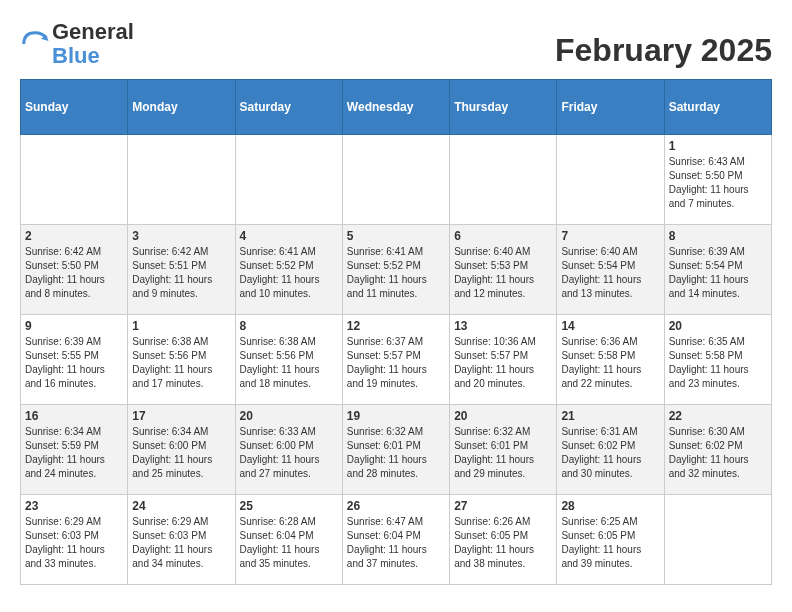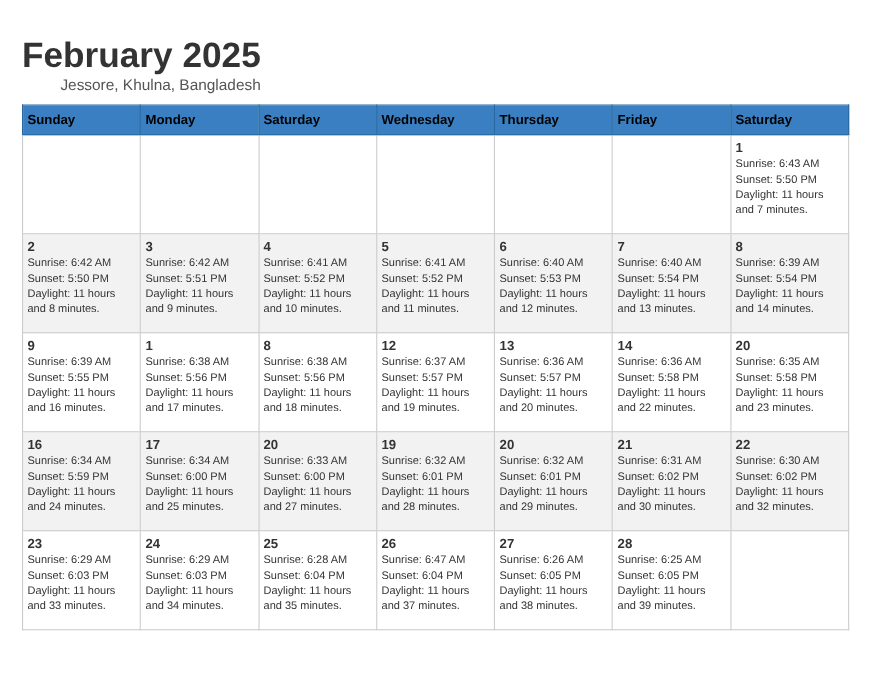--- a/index.html
+++ b/index.html
@@ -47,24 +47,24 @@
       font-size: 14px;
       color: #555;
     }
     table {
       width: 100%;
       border-collapse: collapse;
       table-layout: fixed;
     }
     thead tr th {
       background-color: #3a7fc1;
-      color: #000000;
+      color: #ffffff;
       font-size: 12px;
       font-weight: bold;
-      padding: 6px 4px;
+      padding: 20px 4px;
       text-align: left;
       border: 1px solid #2a6aa0;
     }
     tbody tr td {
       border: 1px solid #ccc;
       vertical-align: top;
       padding: 4px;
       font-size: 10px;
       color: #333;
       height: 90px;
@@ -84,23 +84,32 @@
     .day-info {
       font-size: 10px;
       color: #333;
       line-height: 1.4;
     }
   </style>
 </head>
 <body>
 
 <div class="header">
+  <div class="logo">
+    <svg class="logo-icon" viewBox="0 0 40 40" xmlns="http://www.w3.org/2000/svg">
+      <path d="M5 20 Q5 5 20 5 Q30 5 35 12" stroke="#4a90d9" stroke-width="4" fill="none"></path>
+      <polygon points="35,8 38,16 28,13" fill="#4a90d9"></polygon>
+    </svg>
+    <div class="logo-text">
+      <div>General</div>
+      <div><span>Blue</span></div>
+    </div>
+  </div>
   <div class="title-block">
     <div class="month-title">February 2025</div>
-    <div class="location">Jessore, Khulna, Bangladesh</div>
   </div>
 </div>
 
 <table>
   <thead>
     <tr>
     <th>Sunday</th>
         <th>Monday</th>
         <th>Saturday</th>
         <th>Wednesday</th>
@@ -188,21 +197,21 @@
 Daylight: 11 hours and 18 minutes.</div>
         </td>
         <td>
           <span class="day-num">12</span>
           <div class="day-info">Sunrise: 6:37 AM
 Sunset: 5:57 PM
 Daylight: 11 hours and 19 minutes.</div>
         </td>
         <td>
           <span class="day-num">13</span>
-          <div class="day-info">Sunrise: 6:36 AM
+          <div class="day-info">Sunrise: 10:36 AM
 Sunset: 5:57 PM
 Daylight: 11 hours and 20 minutes.</div>
         </td>
         <td>
           <span class="day-num">14</span>
           <div class="day-info">Sunrise: 6:36 AM
 Sunset: 5:58 PM
 Daylight: 11 hours and 22 minutes.</div>
         </td>
         <td>

